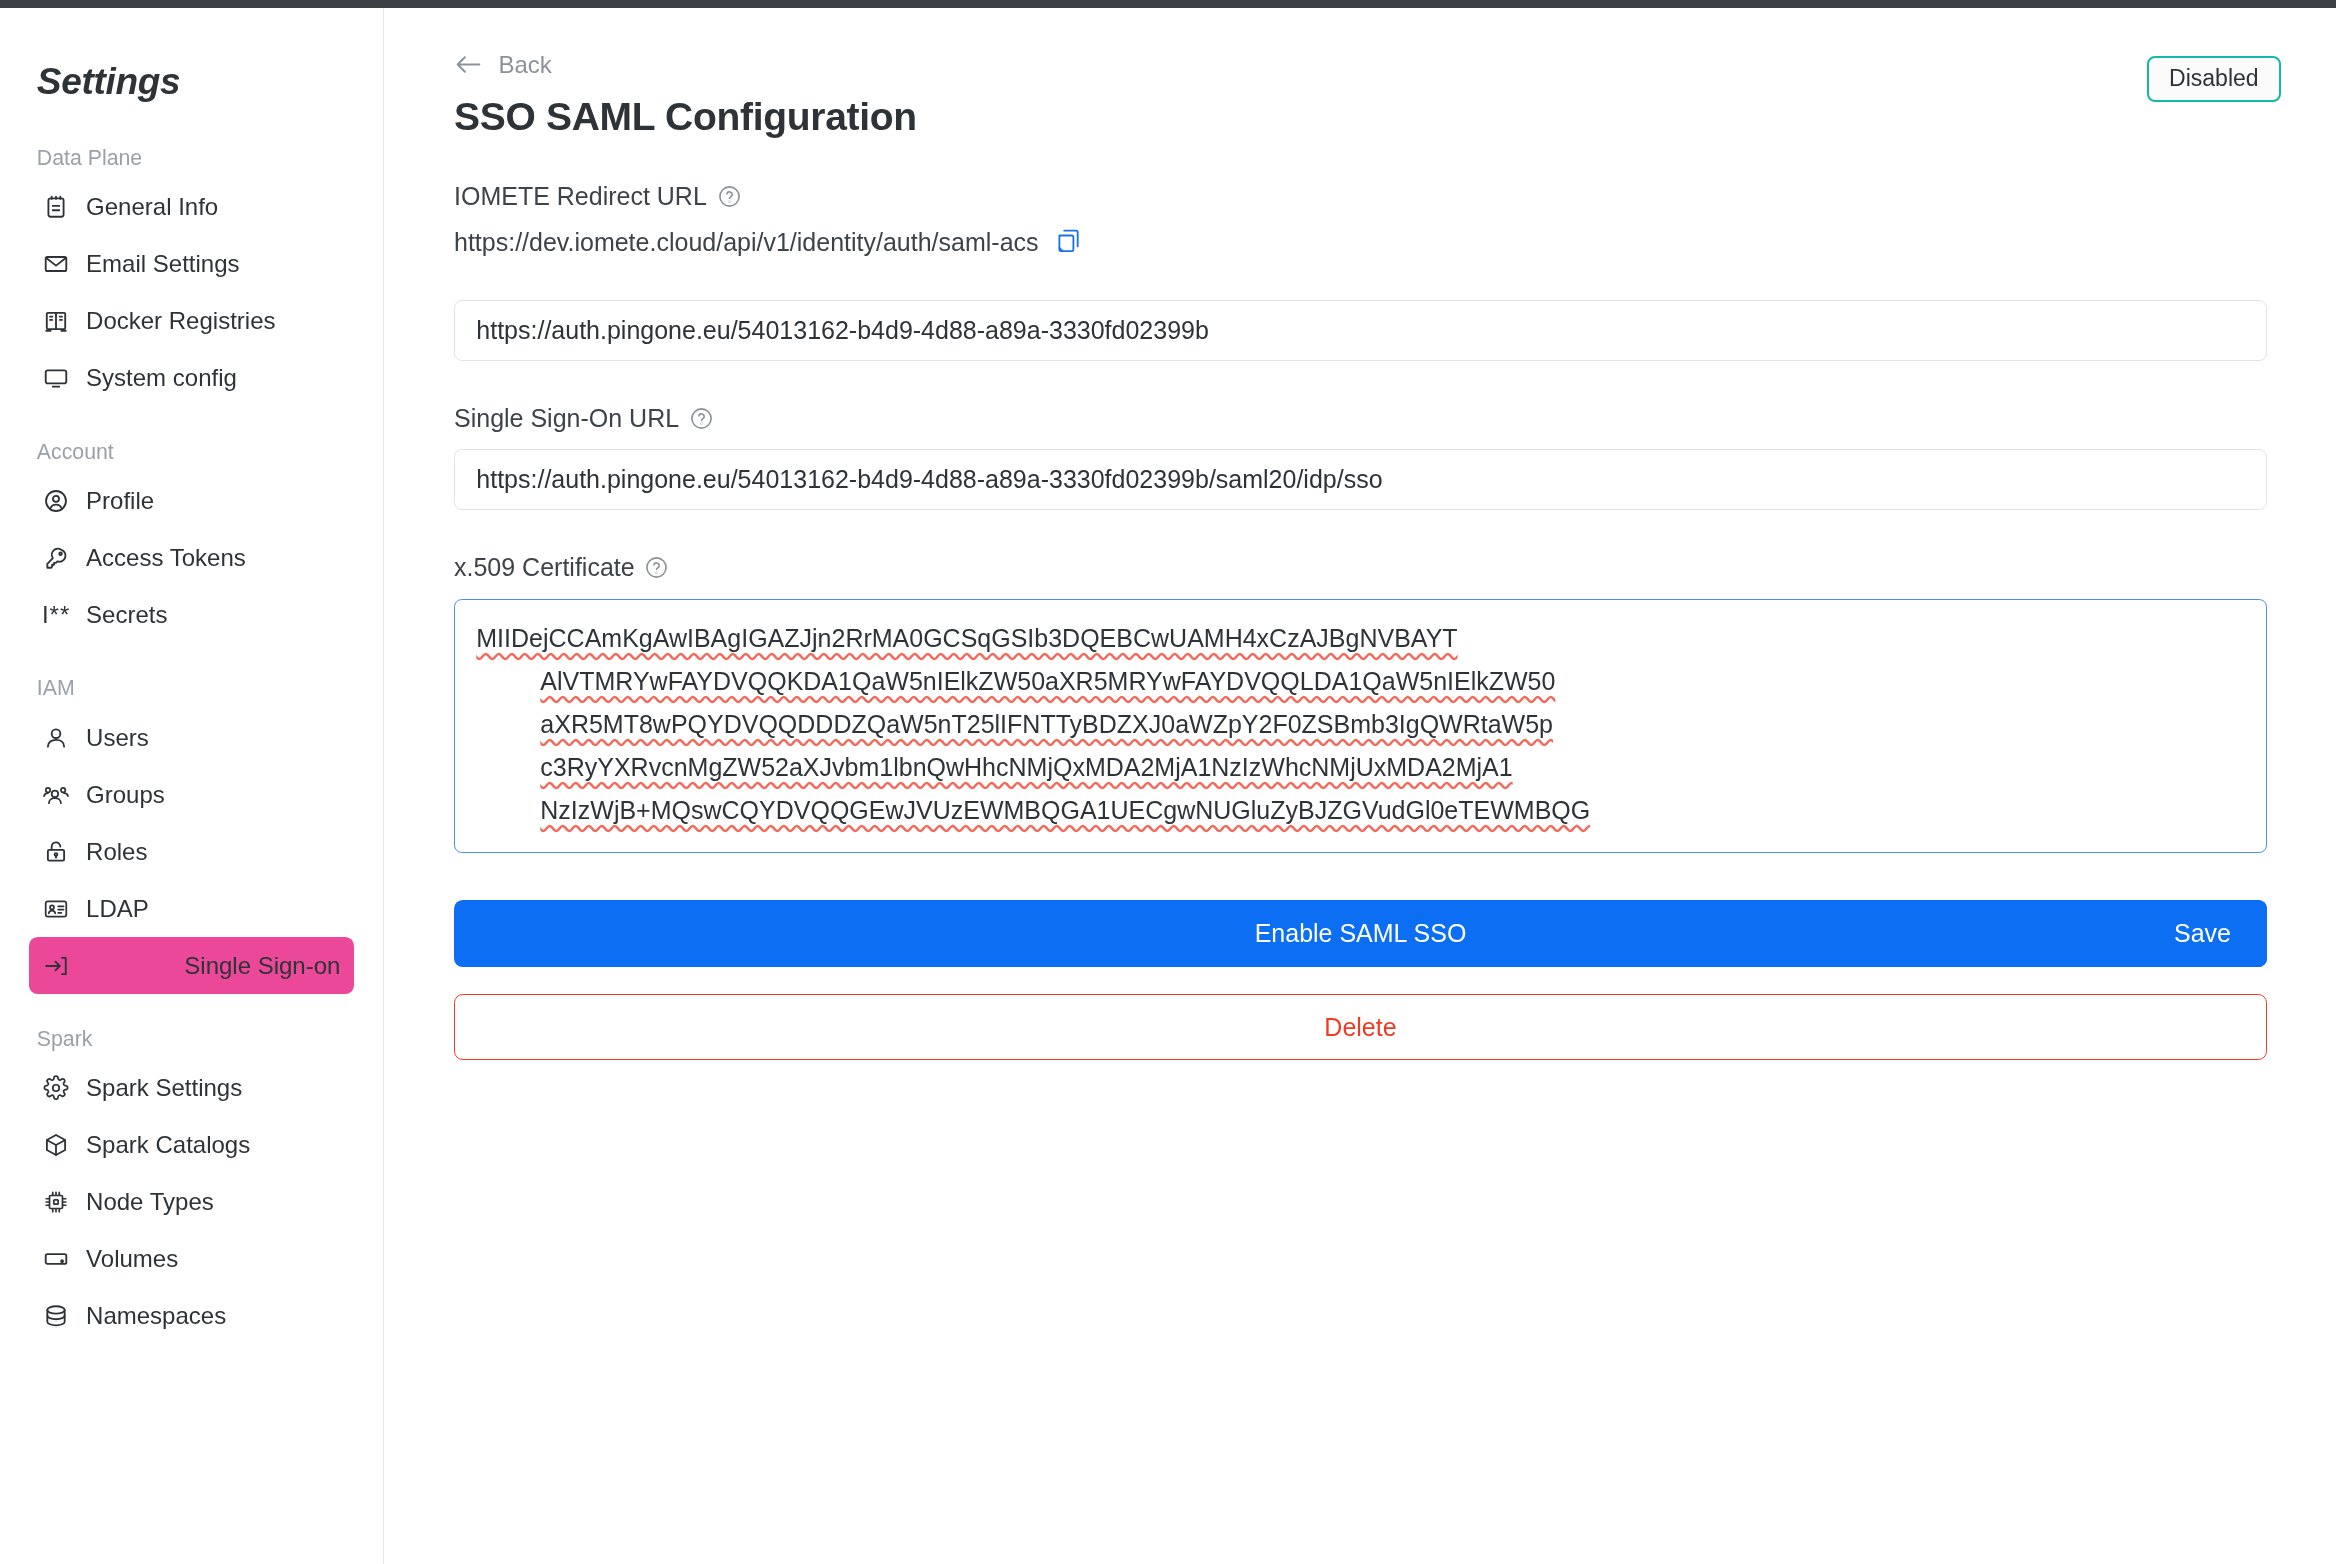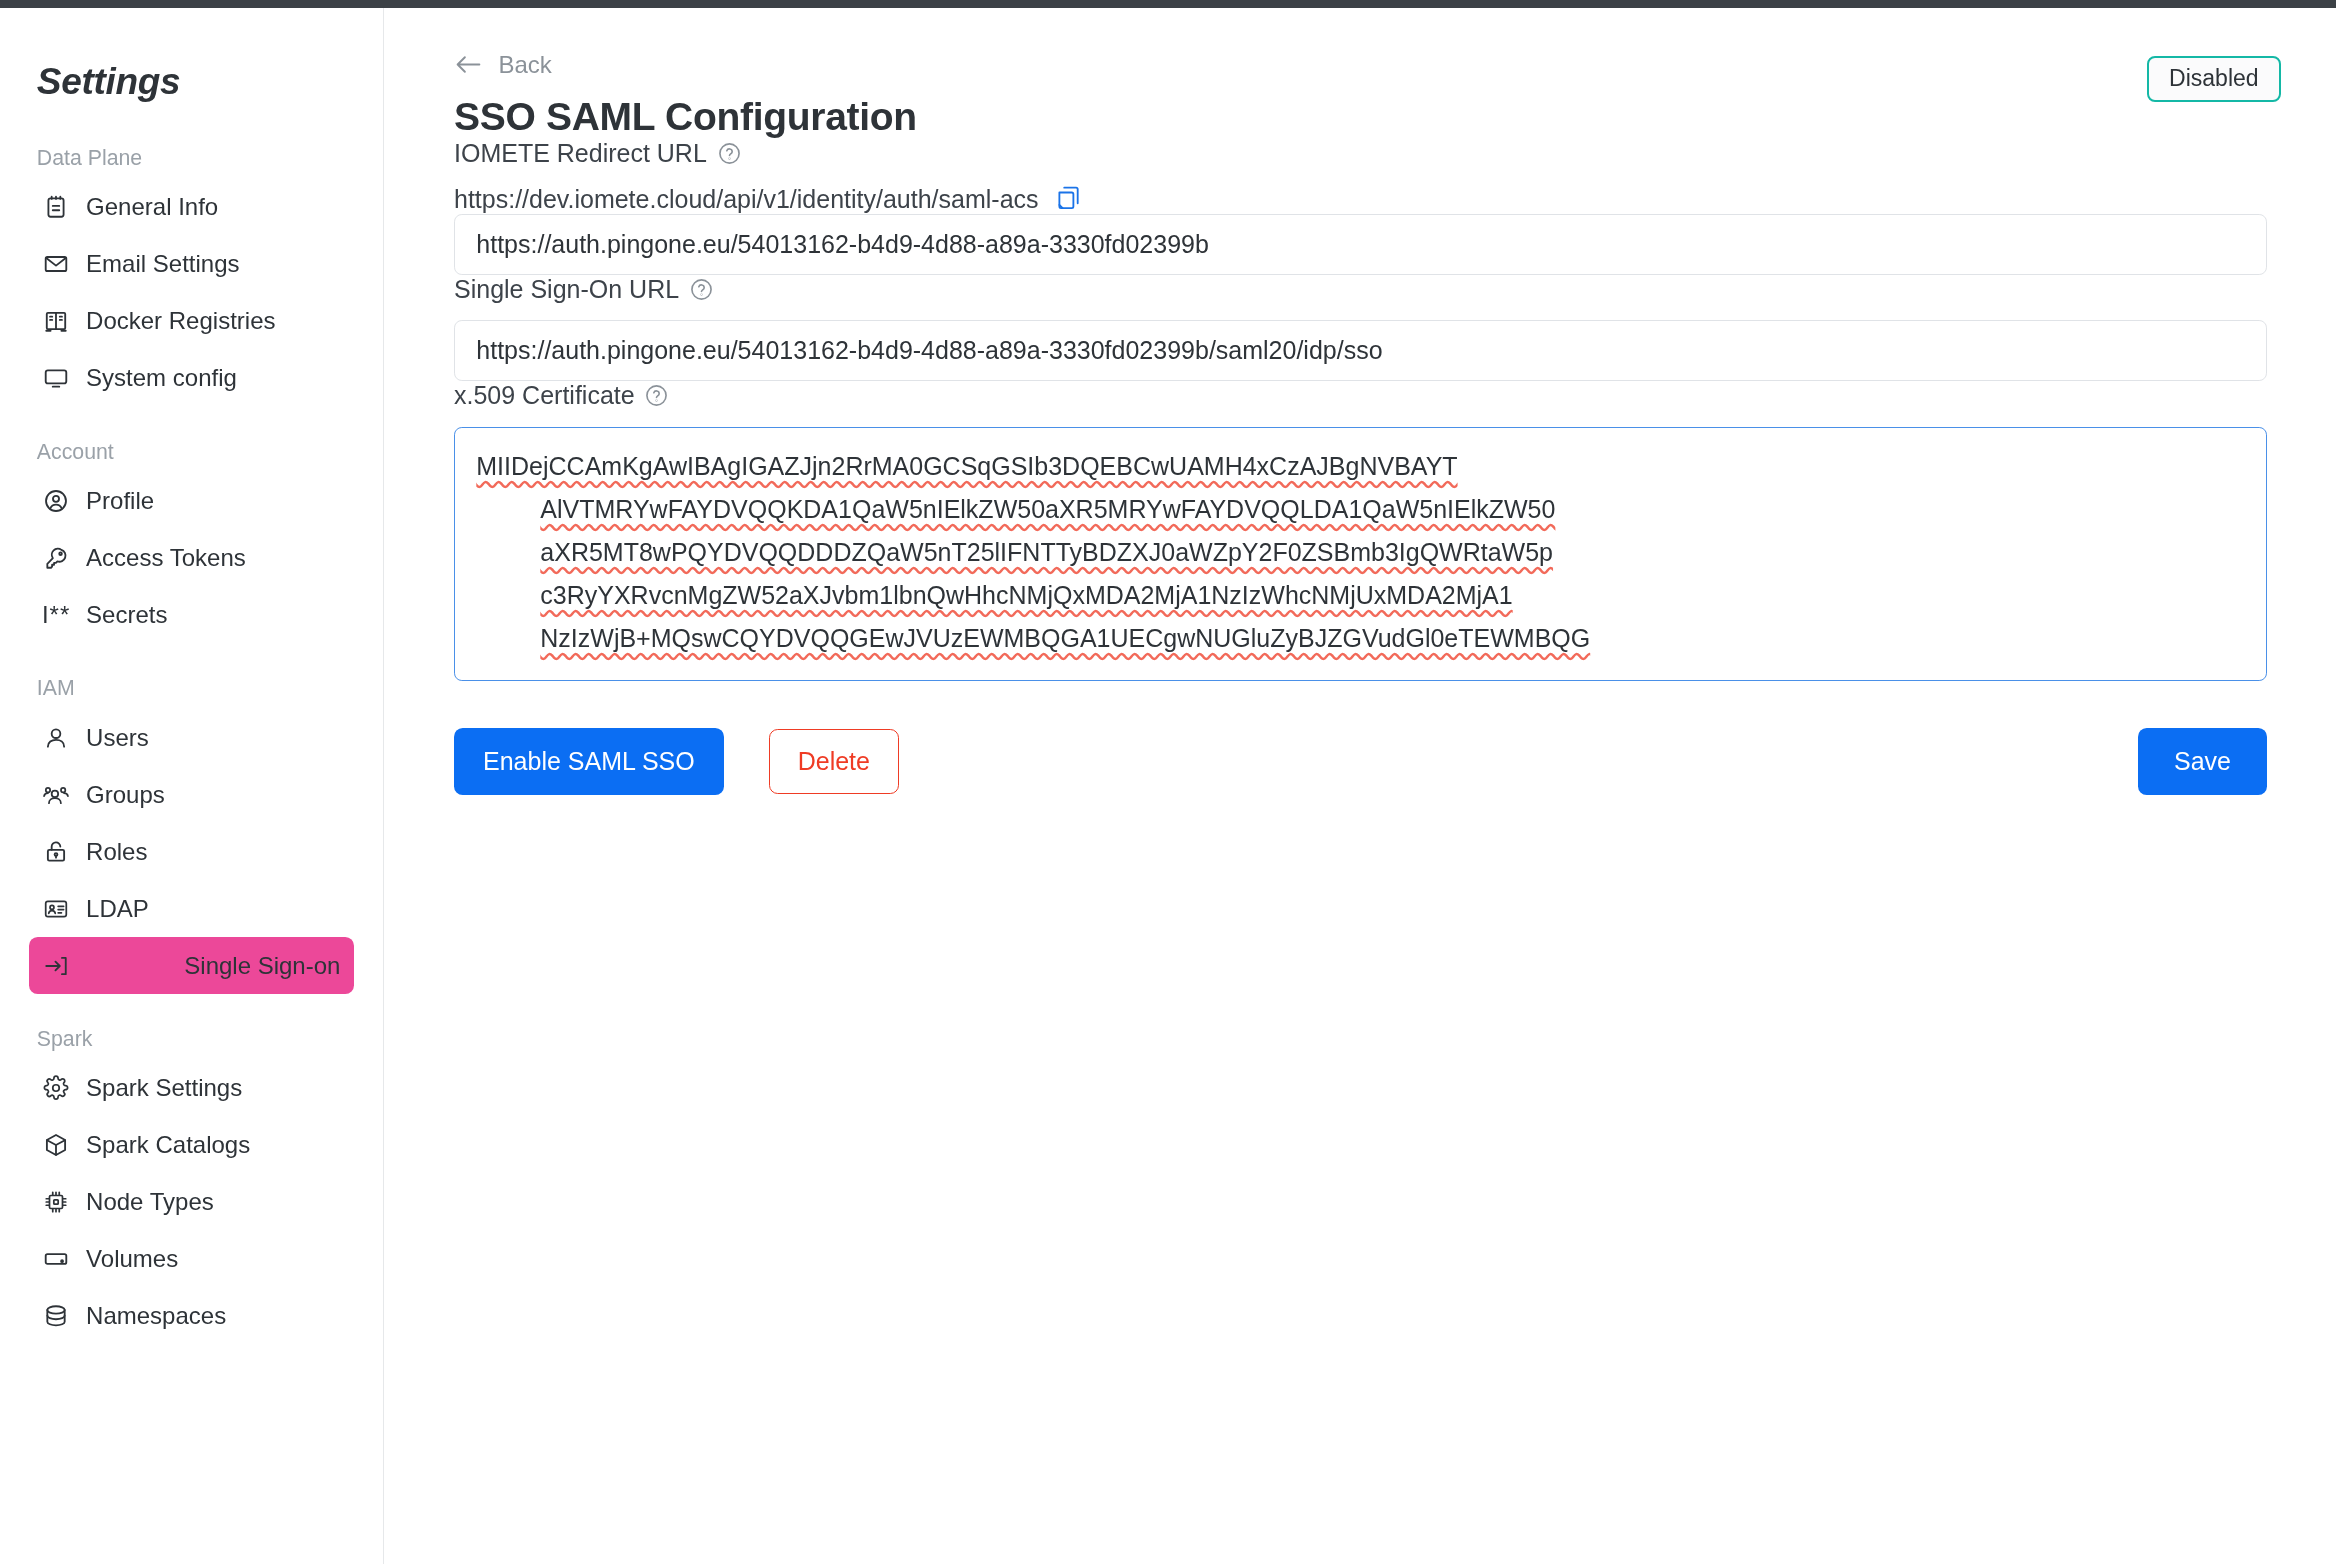--- a/index.html
+++ b/index.html
@@ -110,21 +110,21 @@
     right: 56px;
     border: 2px solid #14b8a6;
     border-radius: 8px;
     background: #fbfbfc;
     color: #2e3338;
     font-size: 23px;
     padding: 9.7px 20.4px;
     line-height: 1;
   }
 
-  .field { }
+  .field { margin-top: 43px; }
   .field-label {
     display: flex;
     align-items: center;
     gap: 10.7px;
     font-size: 25px;
     color: #3d434a;
     margin-bottom: 16.5px;
   }
   .help-icon {
     width: 23px; height: 23px;
@@ -172,23 +172,23 @@
   }
   .cert-box span.sq {
     text-decoration: underline wavy #f26a5a;
     text-decoration-skip-ink: none;
     text-underline-offset: 4.9px;
   }
 
   .button-row {
     margin-top: 47px;
     display: flex;
-    align-items: center;
     position: relative;
-    gap: 45px;
+    gap: 27px;
+    flex-direction: column;
   }
   .btn {
     font-family: "Liberation Sans", sans-serif;
     font-size: 25px;
     border-radius: 8.7px;
     cursor: pointer;
     line-height: 1;
     border: 1px solid transparent;
   }
   .btn-primary {

